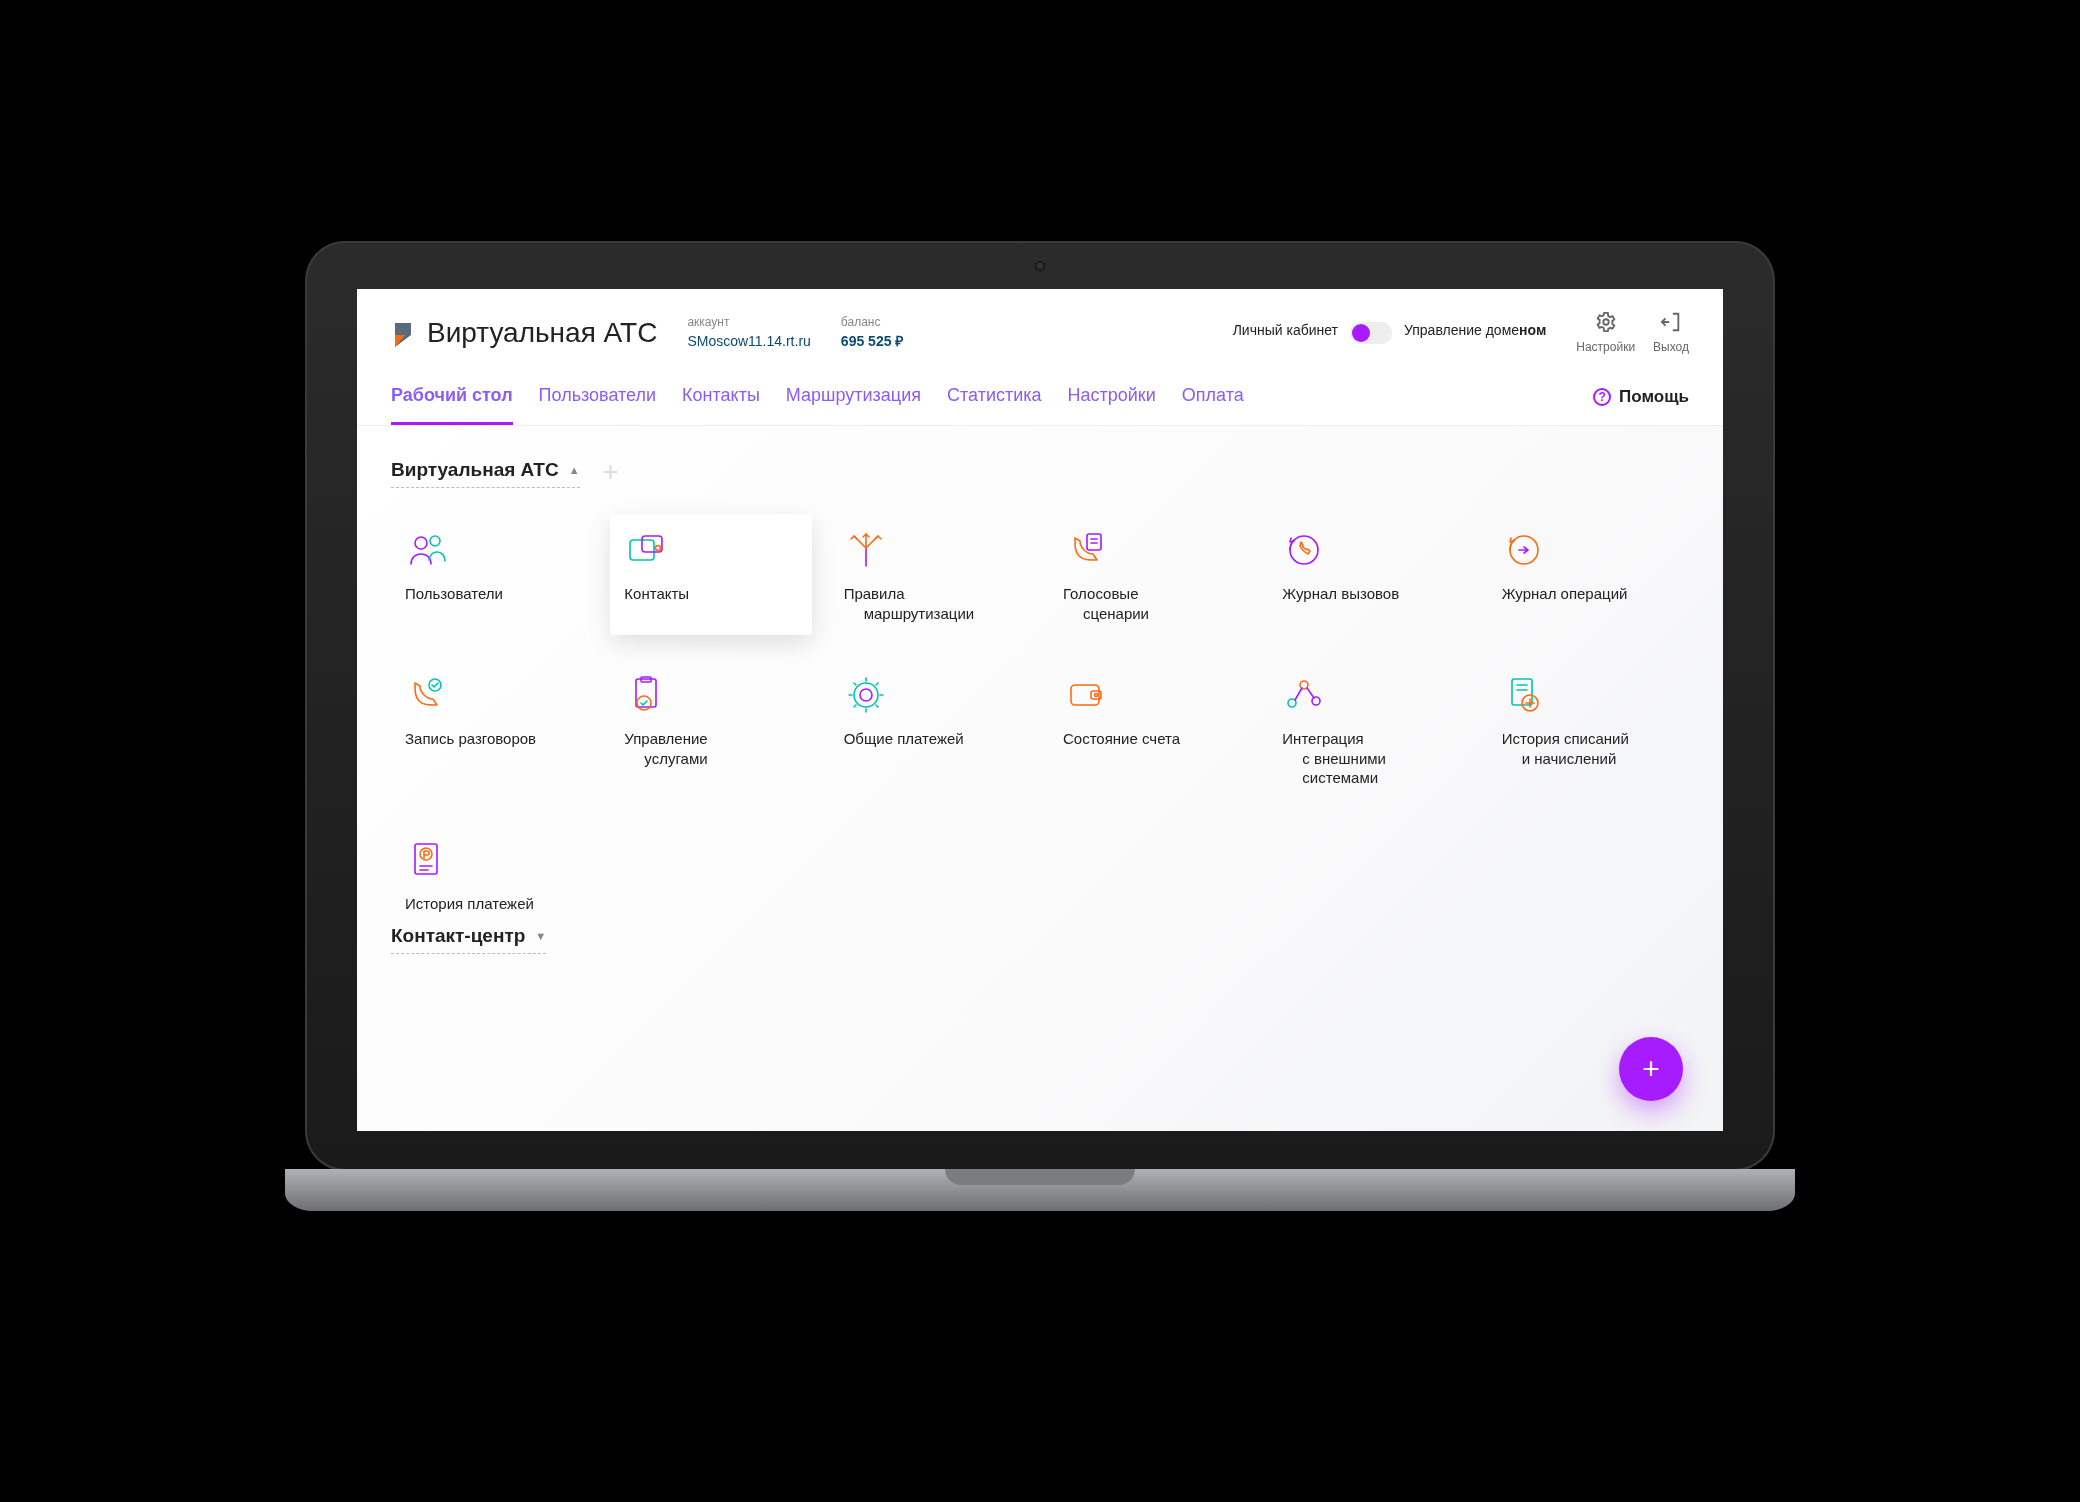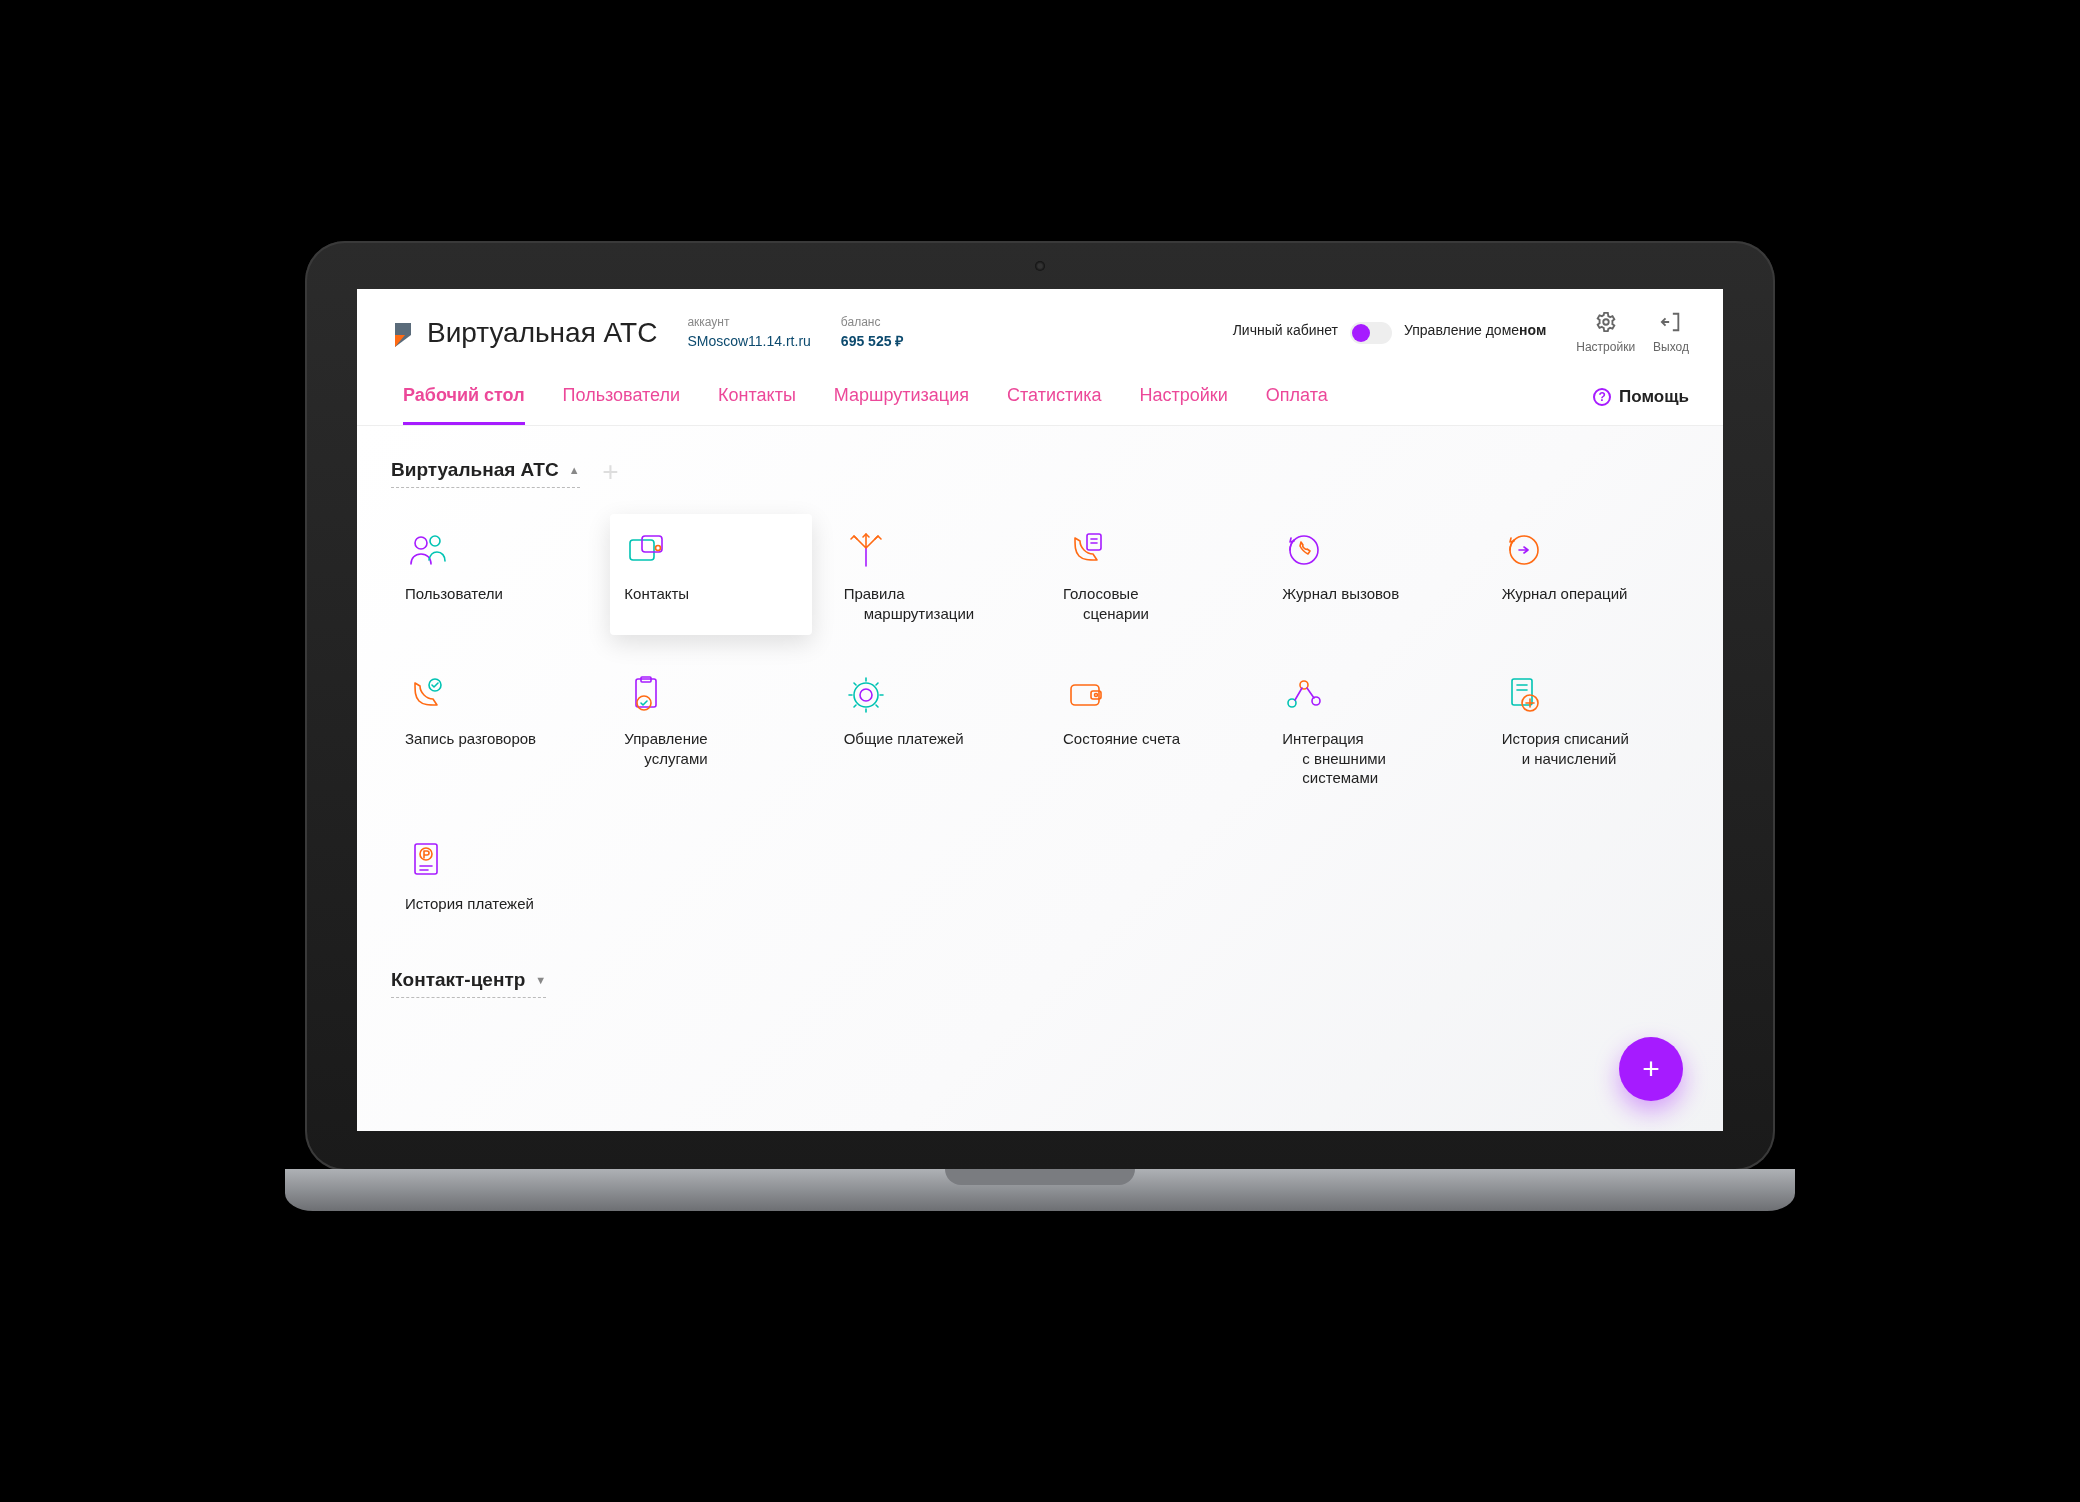--- a/index.html
+++ b/index.html
@@ -94,21 +94,21 @@
   .mode-right b { font-weight:700; }
   .hdr-actions { display:flex; gap:18px; align-items:flex-start; }
   .hdr-action { display:flex; flex-direction:column; align-items:center; gap:4px; font-size:12px; color:#666; cursor:pointer;}
   .hdr-action svg { width:22px; height:22px; stroke:#666; fill:none; stroke-width:2;}
   
   .tabs {
     display:flex; align-items:center; padding: 16px 34px 0;
     gap: 26px; border-bottom:1px solid #eee;
     box-shadow: 0 6px 14px -8px rgba(0,0,0,.1);
   }
-  .tab { font-size:18px; color:#ec4899; padding-bottom:16px; cursor:pointer; border-bottom:3px solid transparent;margin-left:12px;}
+  .tab { font-size:18px; color:#8b5cf6; padding-bottom:16px; cursor:pointer; border-bottom:3px solid transparent;}
   .tab.active { font-weight:700; border-bottom-color:#a61bff;}
   .help-link { display:flex; align-items:center; gap:8px; font-size:17px; font-weight:600; padding-bottom:16px; cursor:pointer;}
   .help-icon { width:18px; height:18px; border:2px solid #a61bff; border-radius:50%; display:inline-flex; align-items:center; justify-content:center; font-size:12px; color:#a61bff; font-weight:700;}
   
   .main {
     flex:1; background:linear-gradient(135deg,#fff 0%,#fafafb 60%,#f2f3f5 100%);
     padding: 30px 34px 20px; overflow:hidden; position:relative;
   }
   .section-title {
     display:inline-flex; align-items:center; gap:10px;
@@ -128,21 +128,21 @@
     cursor:pointer;
     border-radius:4px;
   }
   .tile.hovered {
     background:#fff; box-shadow:0 8px 24px rgba(0,0,0,.12);
   }
   .tile .ico { width:44px; height:44px; margin-bottom:12px; }
   .tile .ico svg { width:100%; height:100%; fill:none; stroke-width:1.6; stroke-linecap:round; stroke-linejoin:round;}
   .tile .lbl { font-size:15px; color:#222; line-height:1.3;}
   .tile .lbl2 { display:block;padding-left:20px;}
-  .section2 { margin-top: 44px; }
+  .section2 { }
   .fab {
     position:absolute; right:40px; bottom:30px;
     width:64px; height:64px; background:#a61bff; border-radius:50%;
     display:flex; align-items:center; justify-content:center;
     color:#fff; font-size:30px; font-weight:300;
     box-shadow:0 10px 24px rgba(166,27,255,.4);
     cursor:pointer;
   }
 </style>
 </head>

